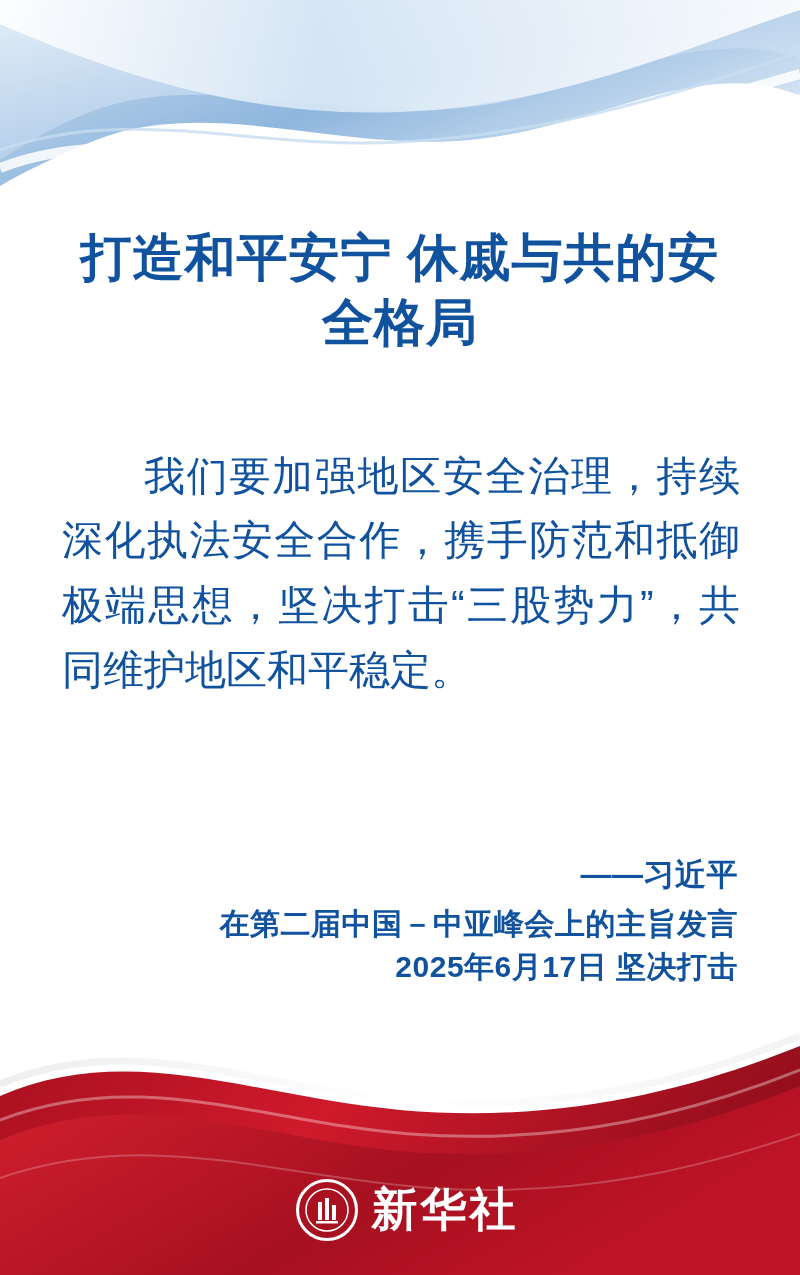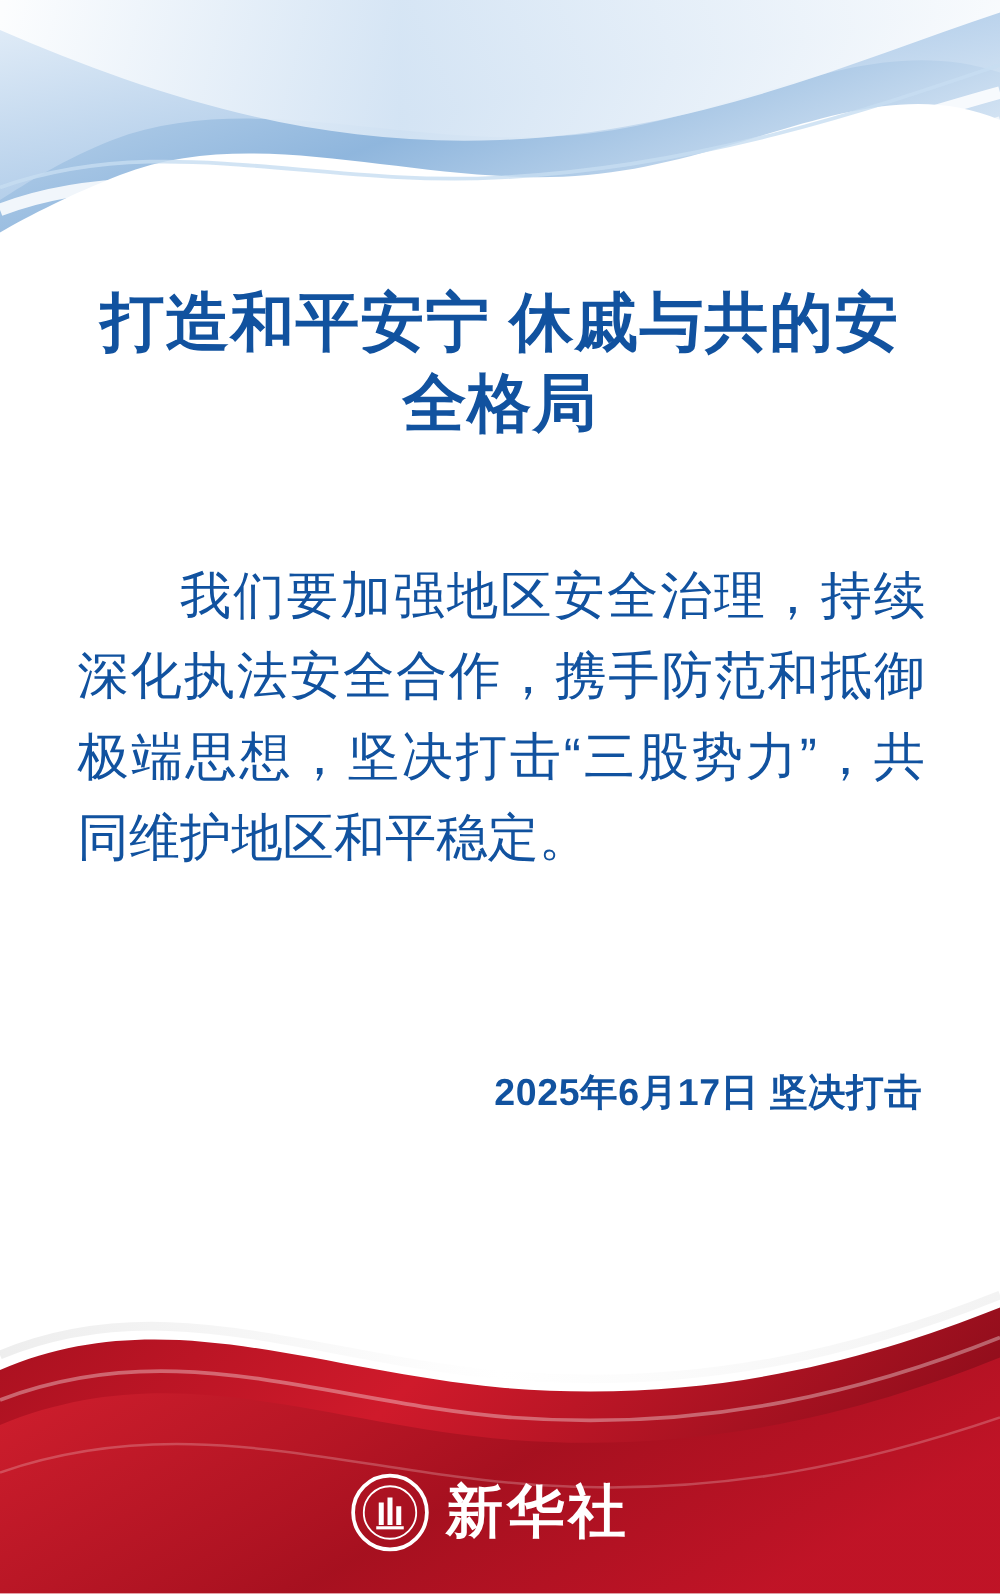--- a/index.html
+++ b/index.html
@@ -90,20 +90,21 @@
   
   .logo-row {
     position: absolute;
     left: 0;
     bottom: 34px;
     width: 784px;
     display: flex;
     align-items: center;
     justify-content: center;
     gap: 14px;
+    padding-left: 15px;
   }
   .logo-mark {
     width: 62px;
     height: 62px;
     border-radius: 50%;
     border: 3px solid #ffffff;
     display: flex;
     align-items: center;
     justify-content: center;
     box-sizing: border-box;
@@ -151,20 +152,22 @@
     </svg>
   </div>
 
   <div class="content">
 
     <h1 class="headline">打造和平安宁 休戚与共的安全格局</h1>
 
     <p class="quote">我们要加强地区安全治理，持续深化执法安全合作，携手防范和抵御极端思想，坚决打击“三股势力”，共同维护地区和平稳定。</p>
 
     <div class="attribution">
+      <div class="line speaker">——习近平</div>
+      <div class="line">在第二届中国－中亚峰会上的主旨发言</div>
       <div class="line">2025年6月17日 坚决打击</div>
     </div>
   </div>
 
   <div class="bottom-deco">
     <svg width="800" height="275" viewBox="0 0 800 275" xmlns="http://www.w3.org/2000/svg" aria-hidden="true">
       <defs>
         <linearGradient id="bg1" x1="0" y1="0" x2="1" y2="0.3">
           <stop offset="0%" stop-color="#a7101f"></stop>
           <stop offset="45%" stop-color="#cf1a2b"></stop>

